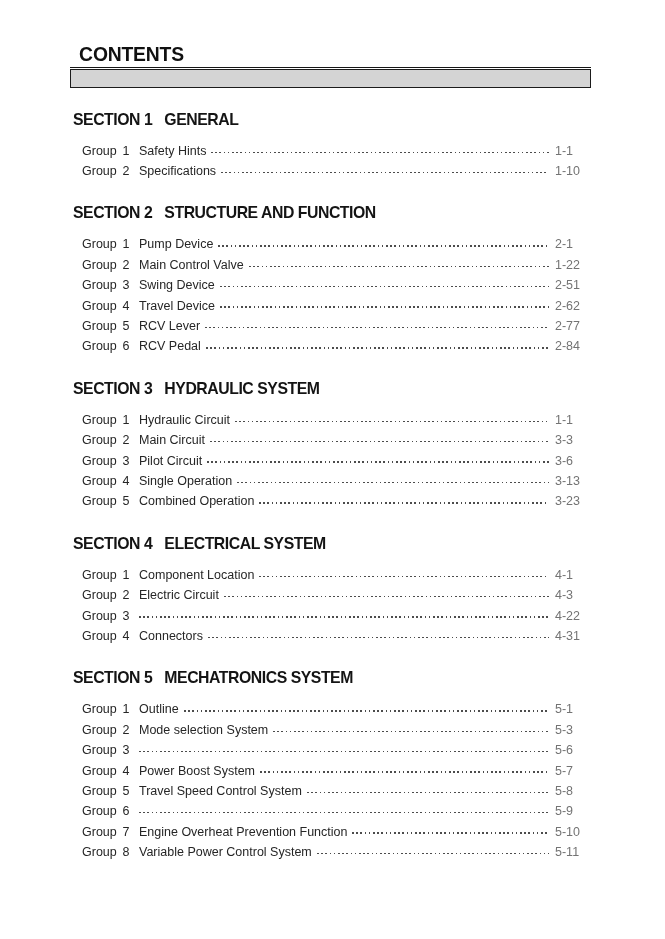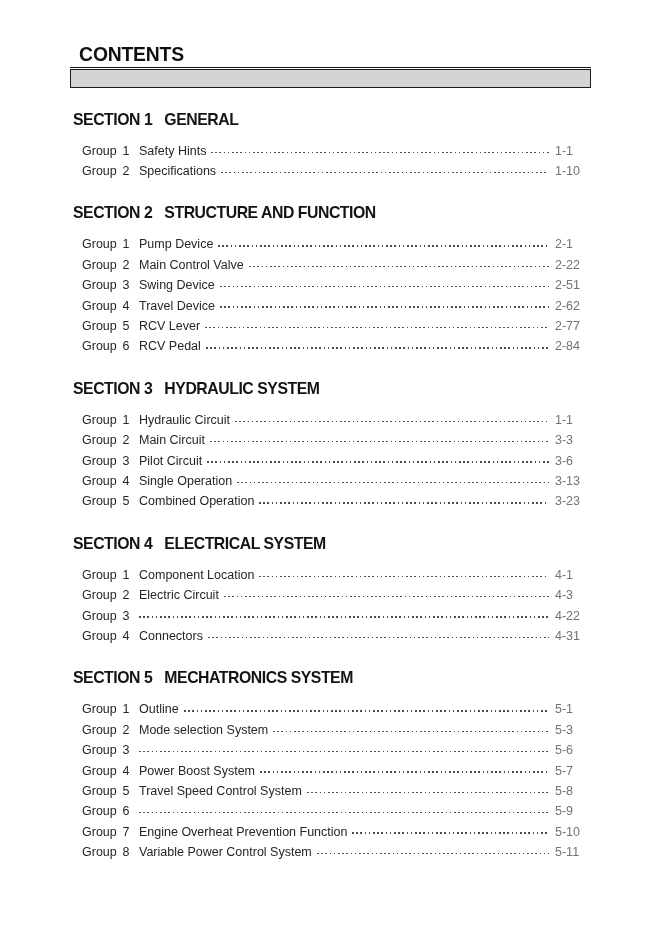--- a/index.html
+++ b/index.html
@@ -138,21 +138,21 @@
     <span class="gname">Pump Device</span>
     <span class="leader"></span>
     <span class="gpage">2-1</span>
   </div>
 
   <div class="row">
     <span class="glabel">Group</span>
     <span class="gnum">2</span>
     <span class="gname">Main Control Valve</span>
     <span class="leader"></span>
-    <span class="gpage">2-22</span>
+    <span class="gpage">1-22</span>
   </div>
 
   <div class="row">
     <span class="glabel">Group</span>
     <span class="gnum">3</span>
     <span class="gname">Swing Device</span>
     <span class="leader"></span>
     <span class="gpage">2-51</span>
   </div>
 

